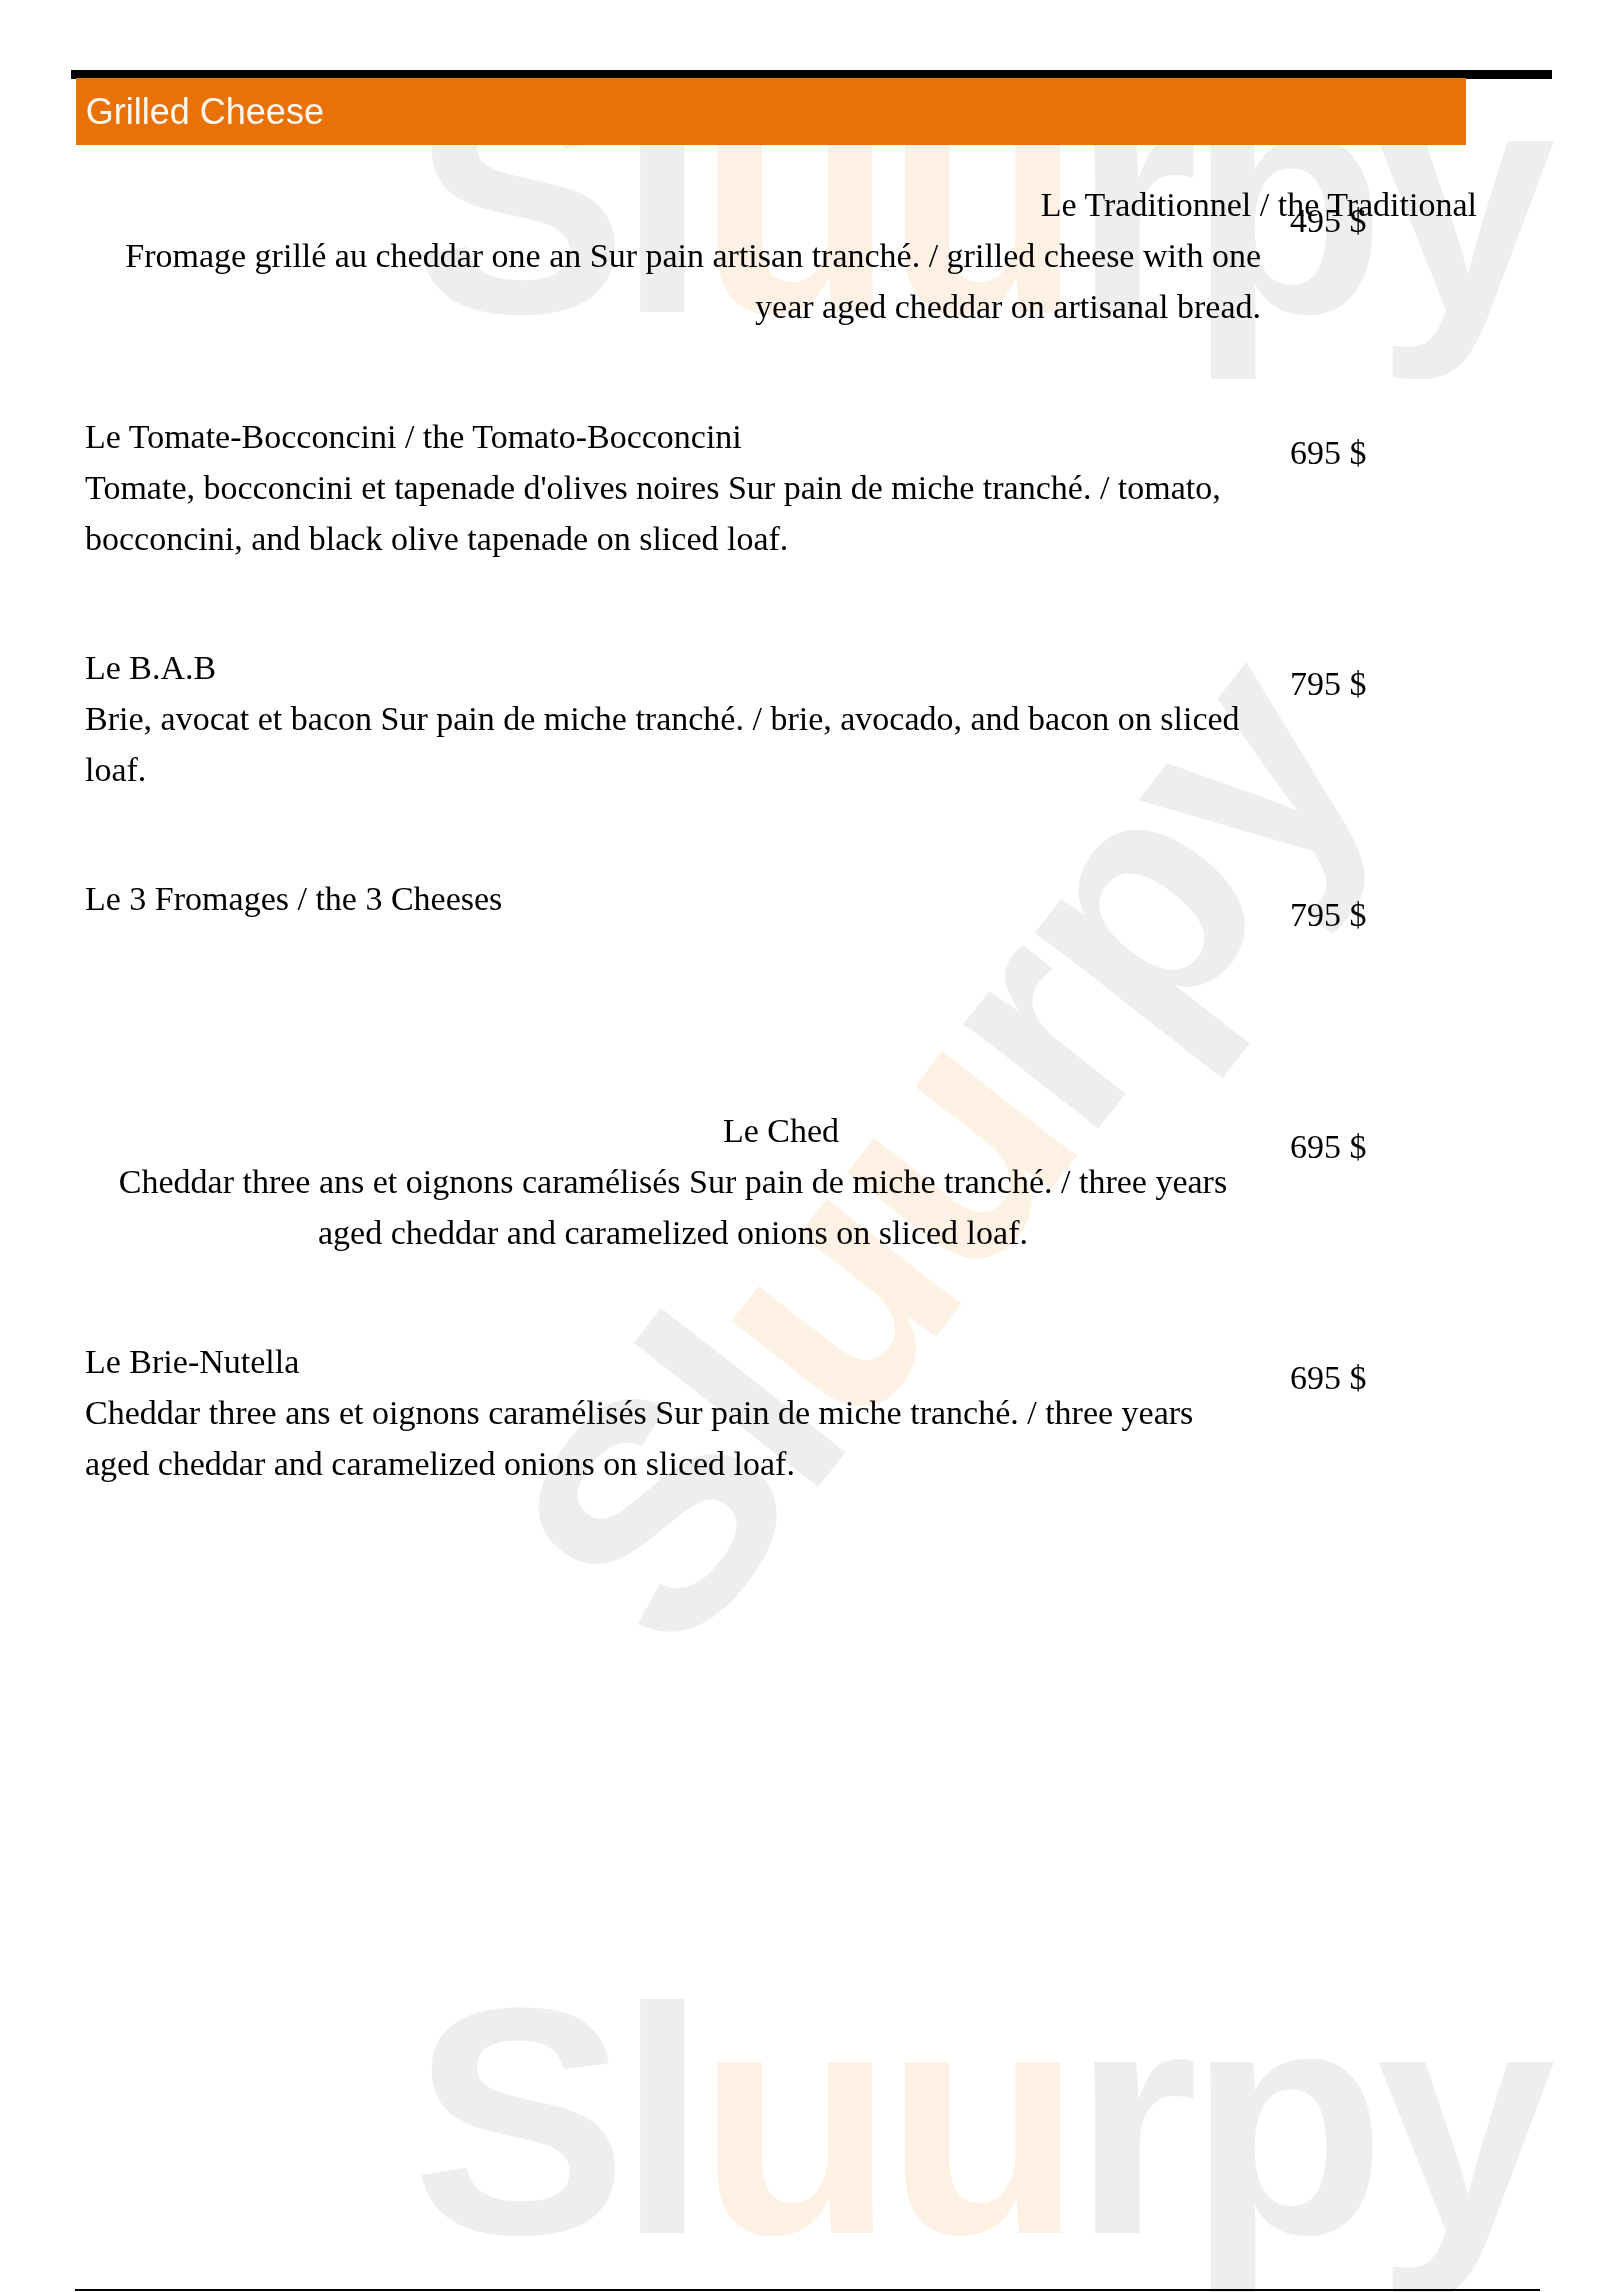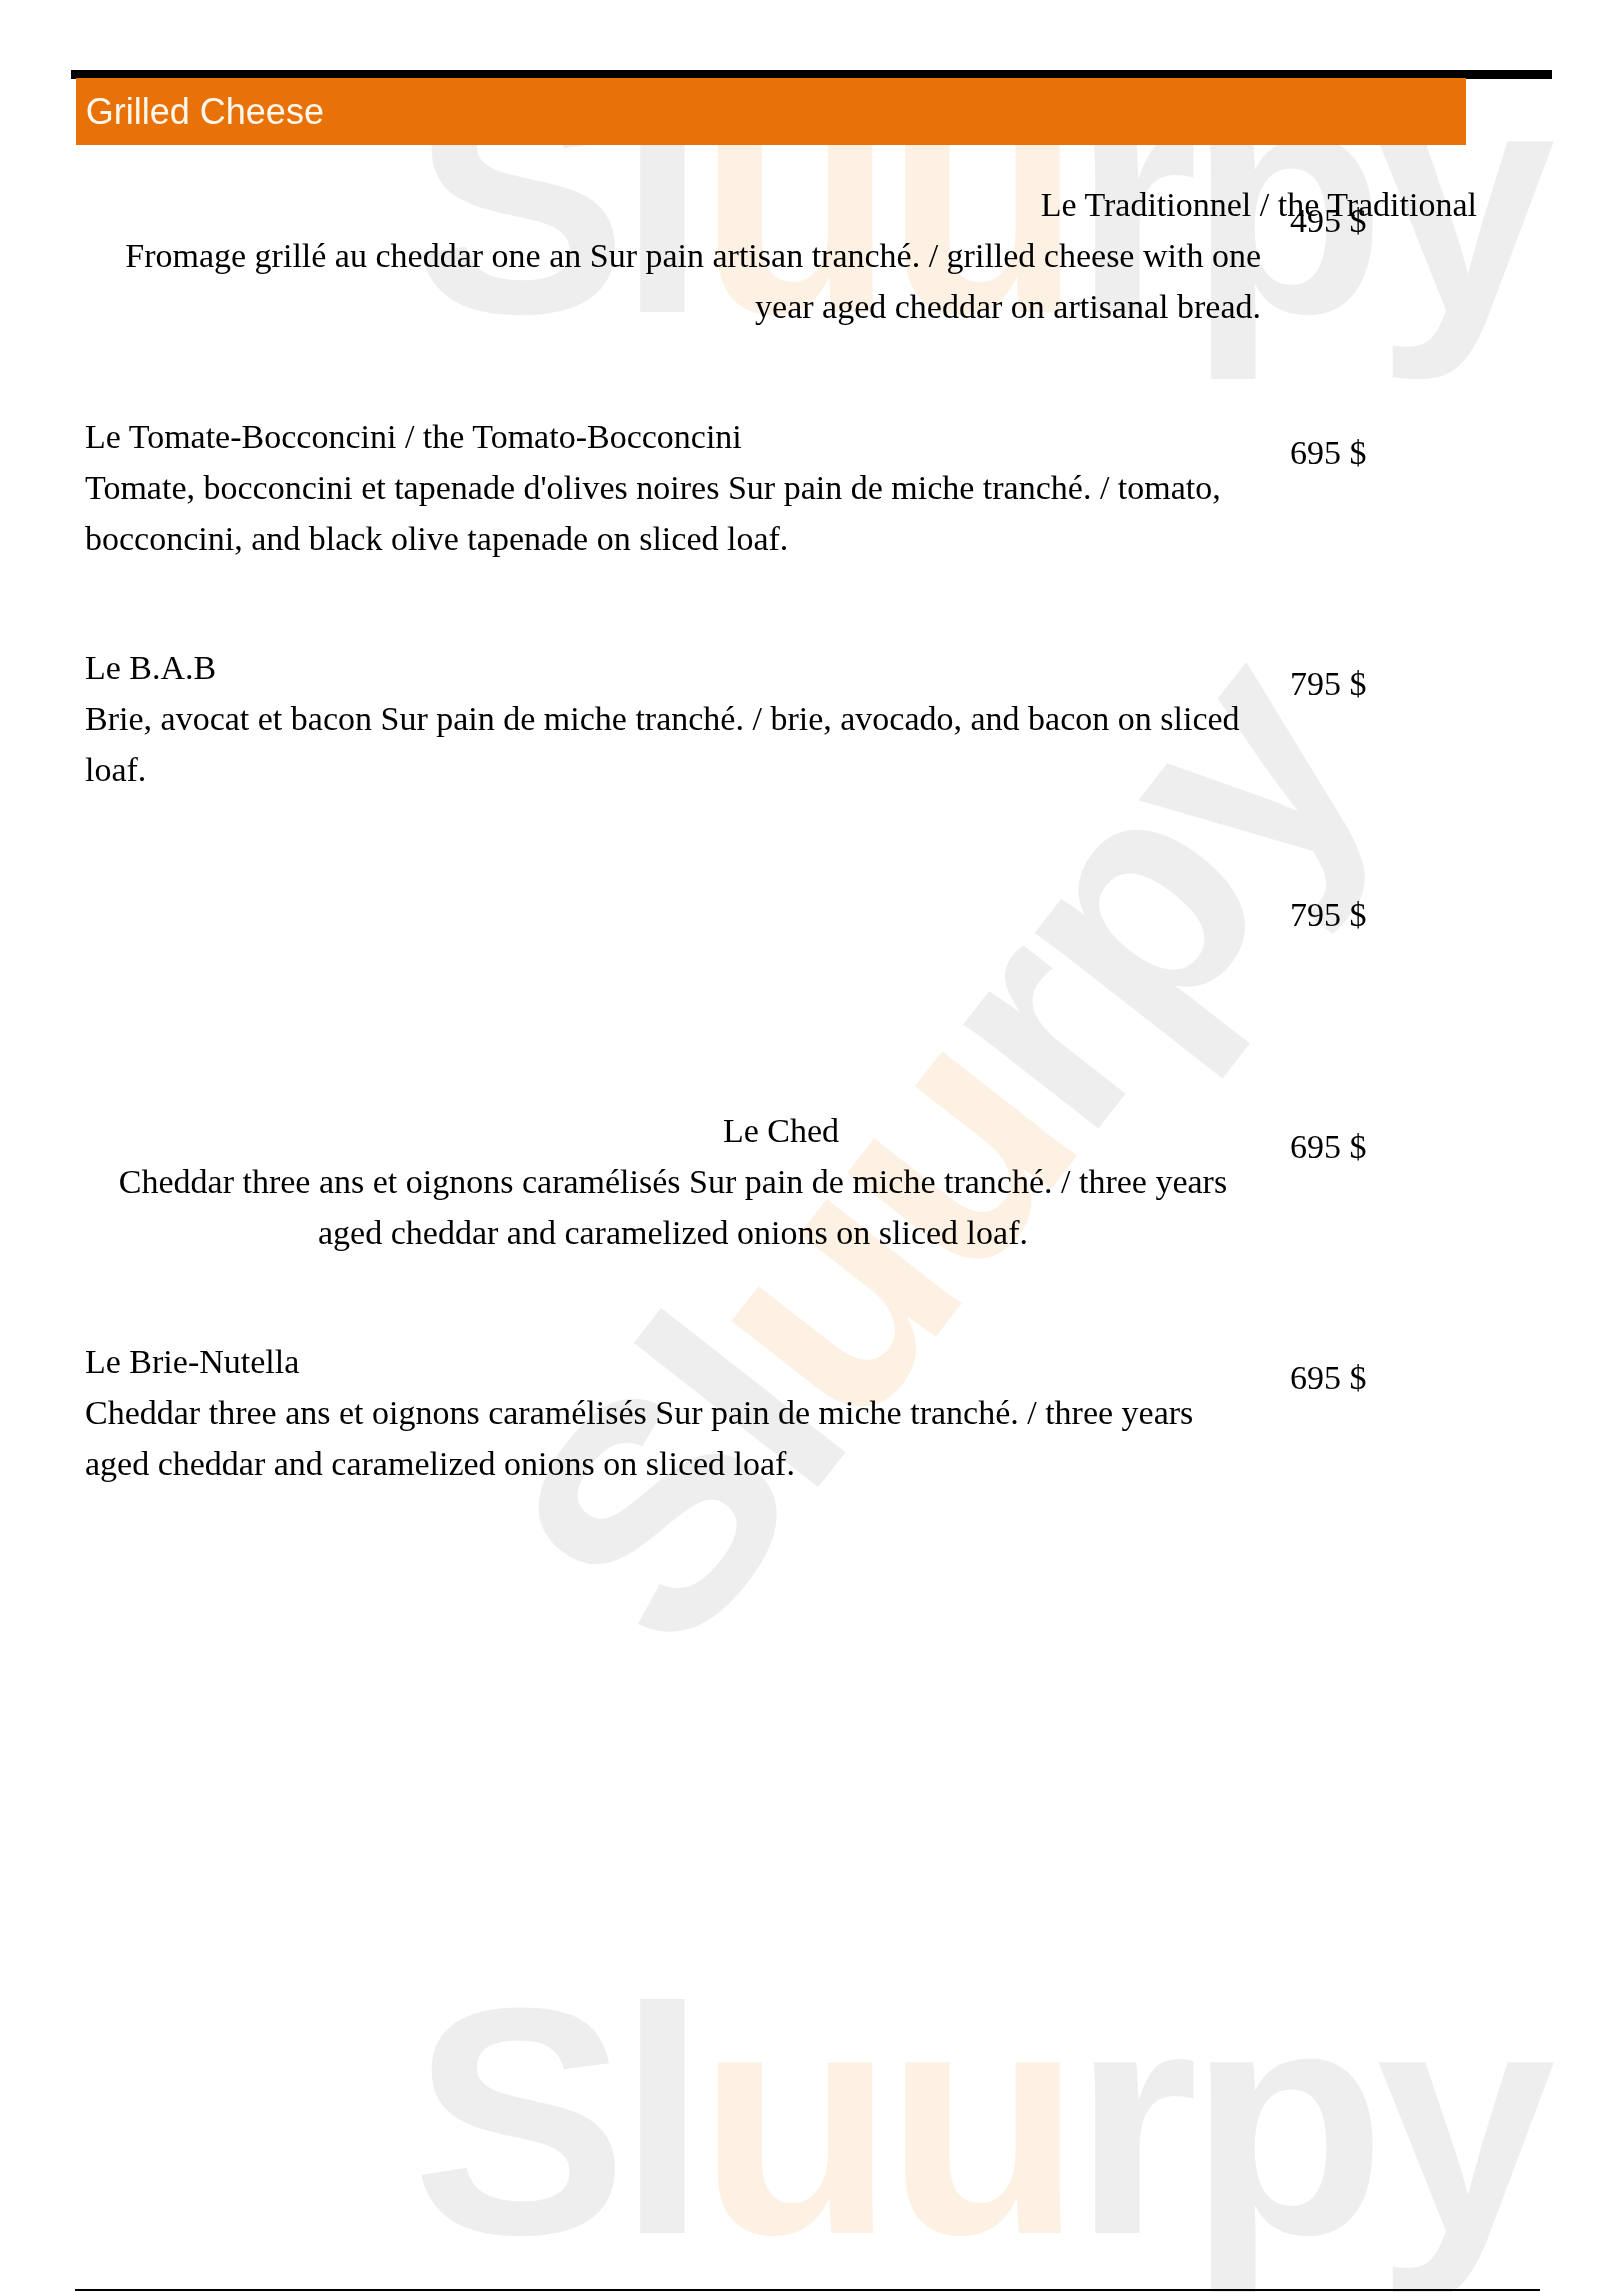--- a/index.html
+++ b/index.html
@@ -49,20 +49,21 @@
     <span class="price">695 $</span>
   </div>
 
   <div class="item" style="top:642px;">
     <span class="name">Le B.A.B</span>
     <span class="desc">Brie, avocat et bacon Sur pain de miche tranché. / brie, avocado, and bacon on sliced loaf.</span>
     <span class="price">795 $</span>
   </div>
 
   <div class="item" style="top:873px;">
+    <span class="name">Le 3 Fromages / the 3 Cheeses</span>
     <span class="price">795 $</span>
   </div>
 
   <div class="item" style="top:1105px;text-align:center;">
     <span class="name">Le Ched</span>
     <span class="desc">Cheddar three ans et oignons caramélisés Sur pain de miche tranché. / three years aged cheddar and caramelized onions on sliced loaf.</span>
     <span class="price">695 $</span>
   </div>
 
   <div class="item" style="top:1336px;">

